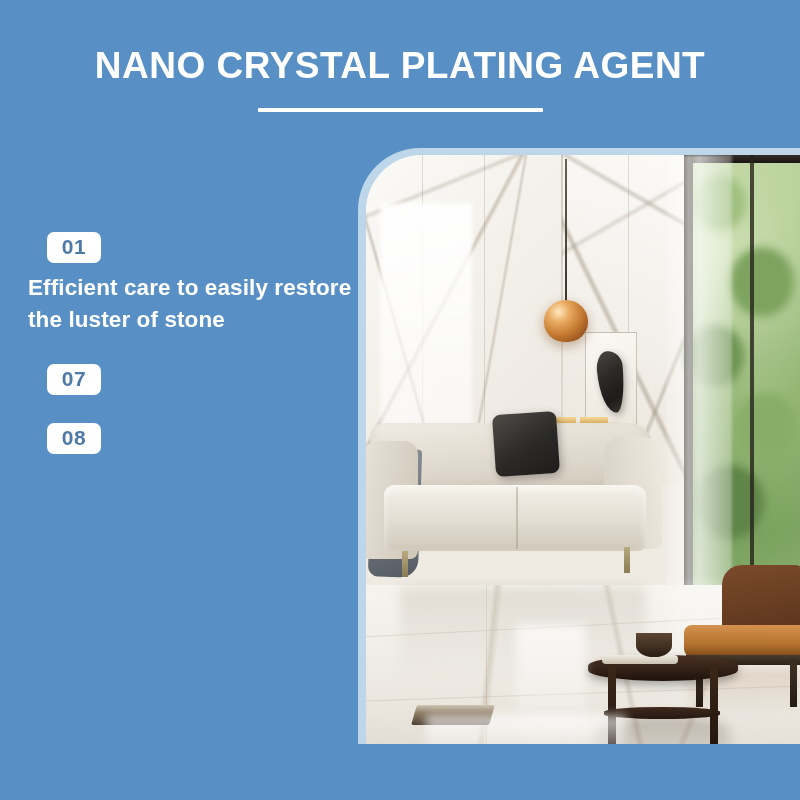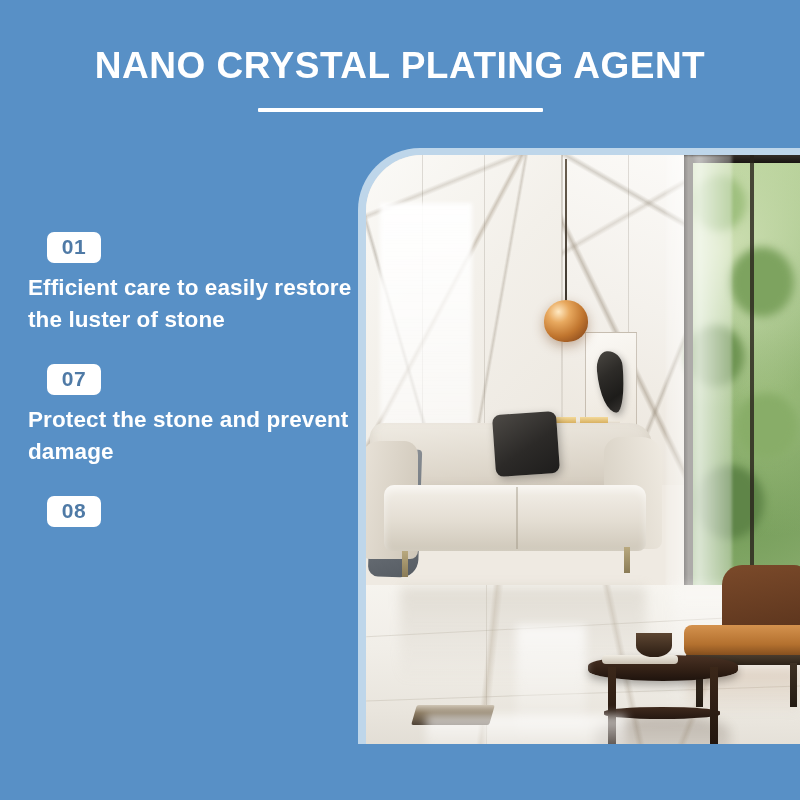--- a/index.html
+++ b/index.html
@@ -452,21 +452,20 @@
   <div class="feature-list">
 
     <div class="feature-item">
       <div class="feature-badge">01</div>
       <div class="feature-text">Efficient care to easily restore the luster of stone</div>
     </div>
 
 
     <div class="feature-item">
       <div class="feature-badge">07</div>
-      <div class="feature-text">Protect the stone and prevent damage</div>
     </div>
 
     <div class="feature-item">
       <div class="feature-badge">08</div>
     </div>
 
   </div>
 
   <div class="photo-panel">
     <div class="photo-inner" aria-label="Modern living room with white marble walls and glossy polished marble floor, cream sofa with dark pillow, dark wood coffee table, tan leather chair, copper pendant lamp and garden window">

